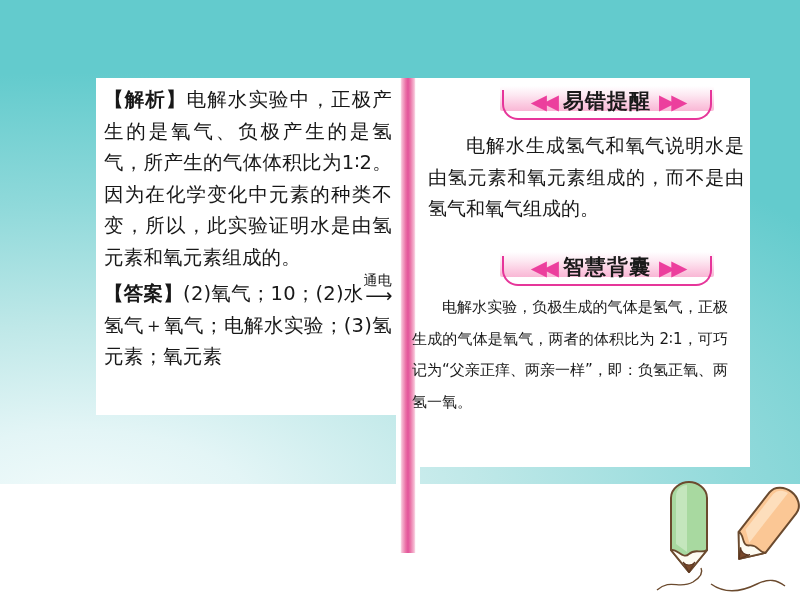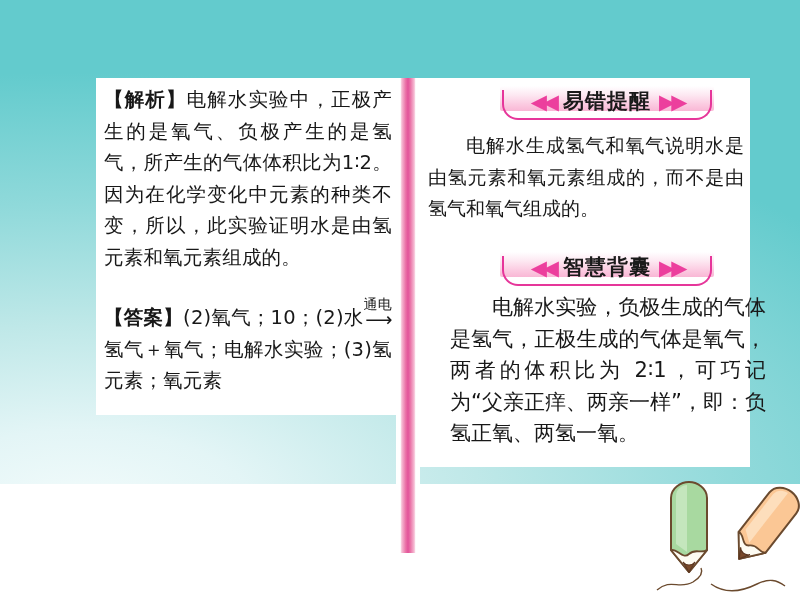--- a/index.html
+++ b/index.html
@@ -32,33 +32,33 @@
   .han{
     font-family:"DejaVu Sans","Liberation Sans",sans-serif;
     color:#181818;
   }
   #left-text{
     position:absolute;left:104px;top:84px;width:288px;
     font-size:19.5px;line-height:31.5px;letter-spacing:0.2px;
     text-align:justify;
   }
   #left-text .b{font-weight:bold;}
-  .eqwrap{display:inline-block;vertical-align:-2px;position:relative;margin-top:24px;}
+  .eqwrap{display:inline-block;vertical-align:-2px;position:relative;}
   .eqtop{
     display:block;font-size:14px;line-height:14px;text-align:center;
     margin-bottom:-1px;
   }
   .eqarrow{display:block;font-size:19px;line-height:18px;text-align:center;letter-spacing:-2px;}
   #right-text-1{
     position:absolute;left:428px;top:130px;width:316px;
     font-size:19px;line-height:31.5px;text-align:justify;
   }
   #right-text-2{
-    position:absolute;left:450px;top:292px;width:316px;
-    font-size:21px;line-height:31.5px;text-align:justify;
+    position:absolute;left:412px;top:292px;width:316px;
+    font-size:15px;line-height:31.5px;text-align:justify;
   }
   .indent{text-indent:2em;}
   
   .banner{
     position:absolute;height:34px;width:214px;
     display:flex;align-items:center;justify-content:center;
   }
   #banner-1{left:500px;top:86px;}
   #banner-2{left:500px;top:252px;}
   .banner-bg{

